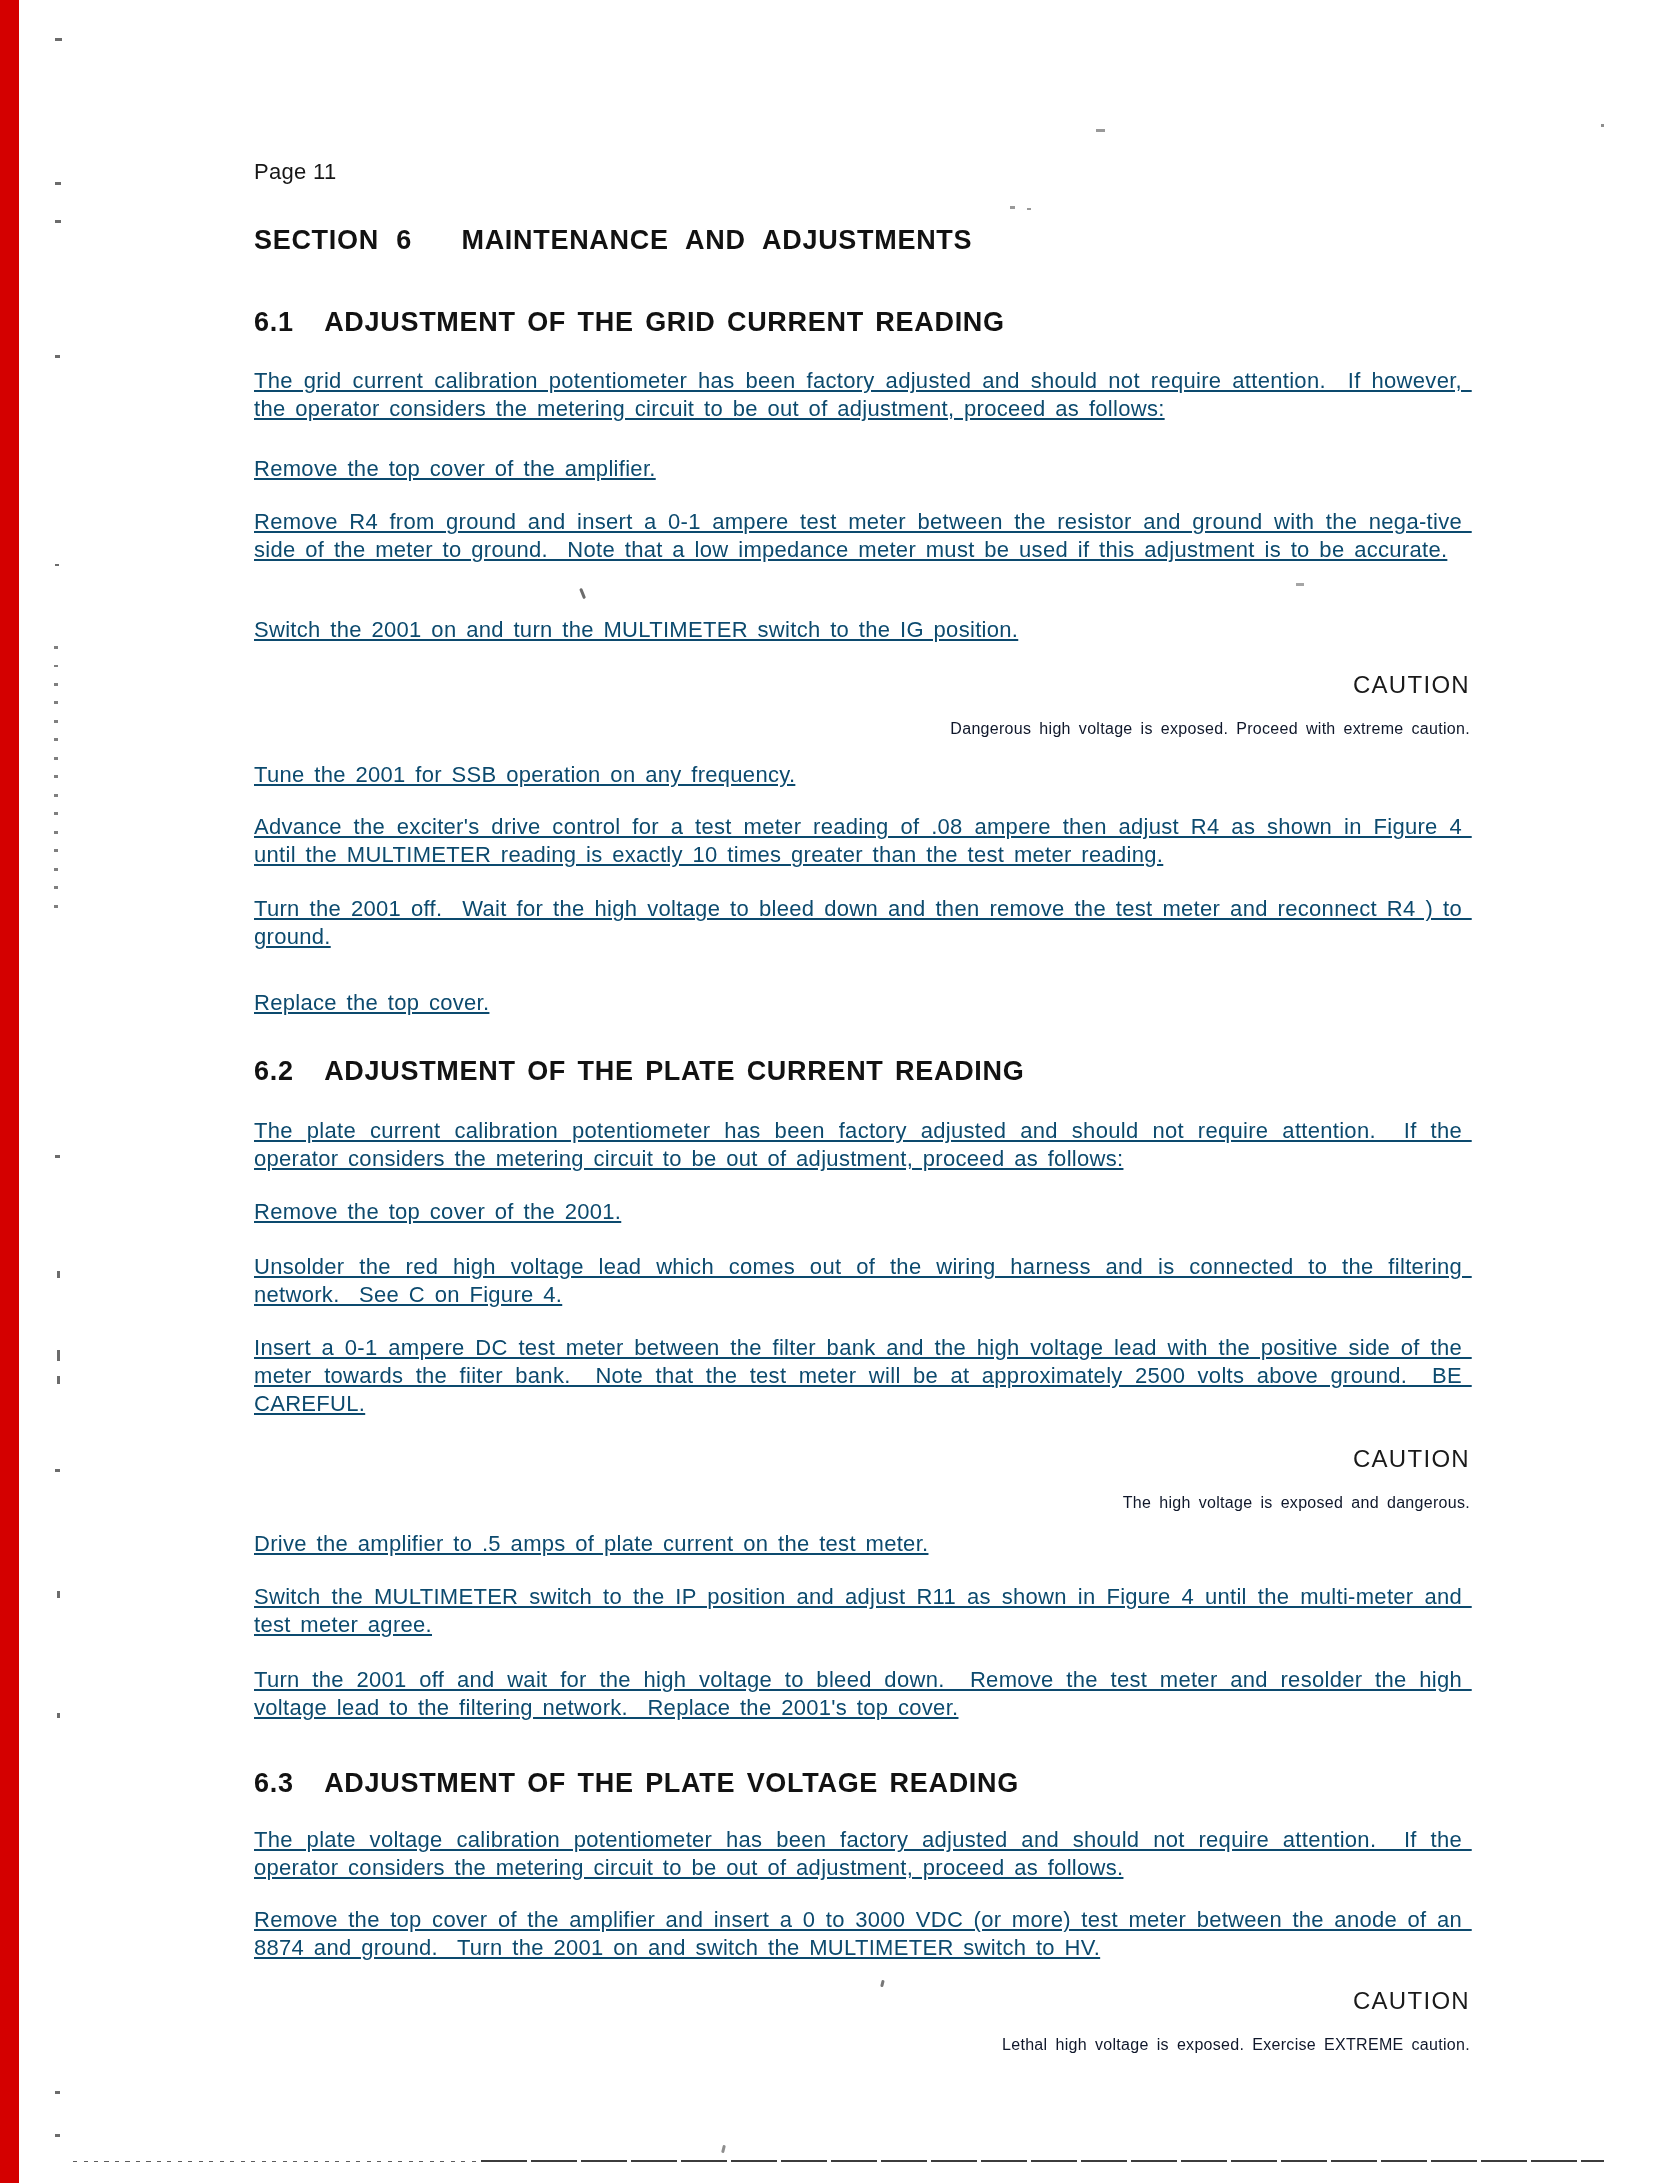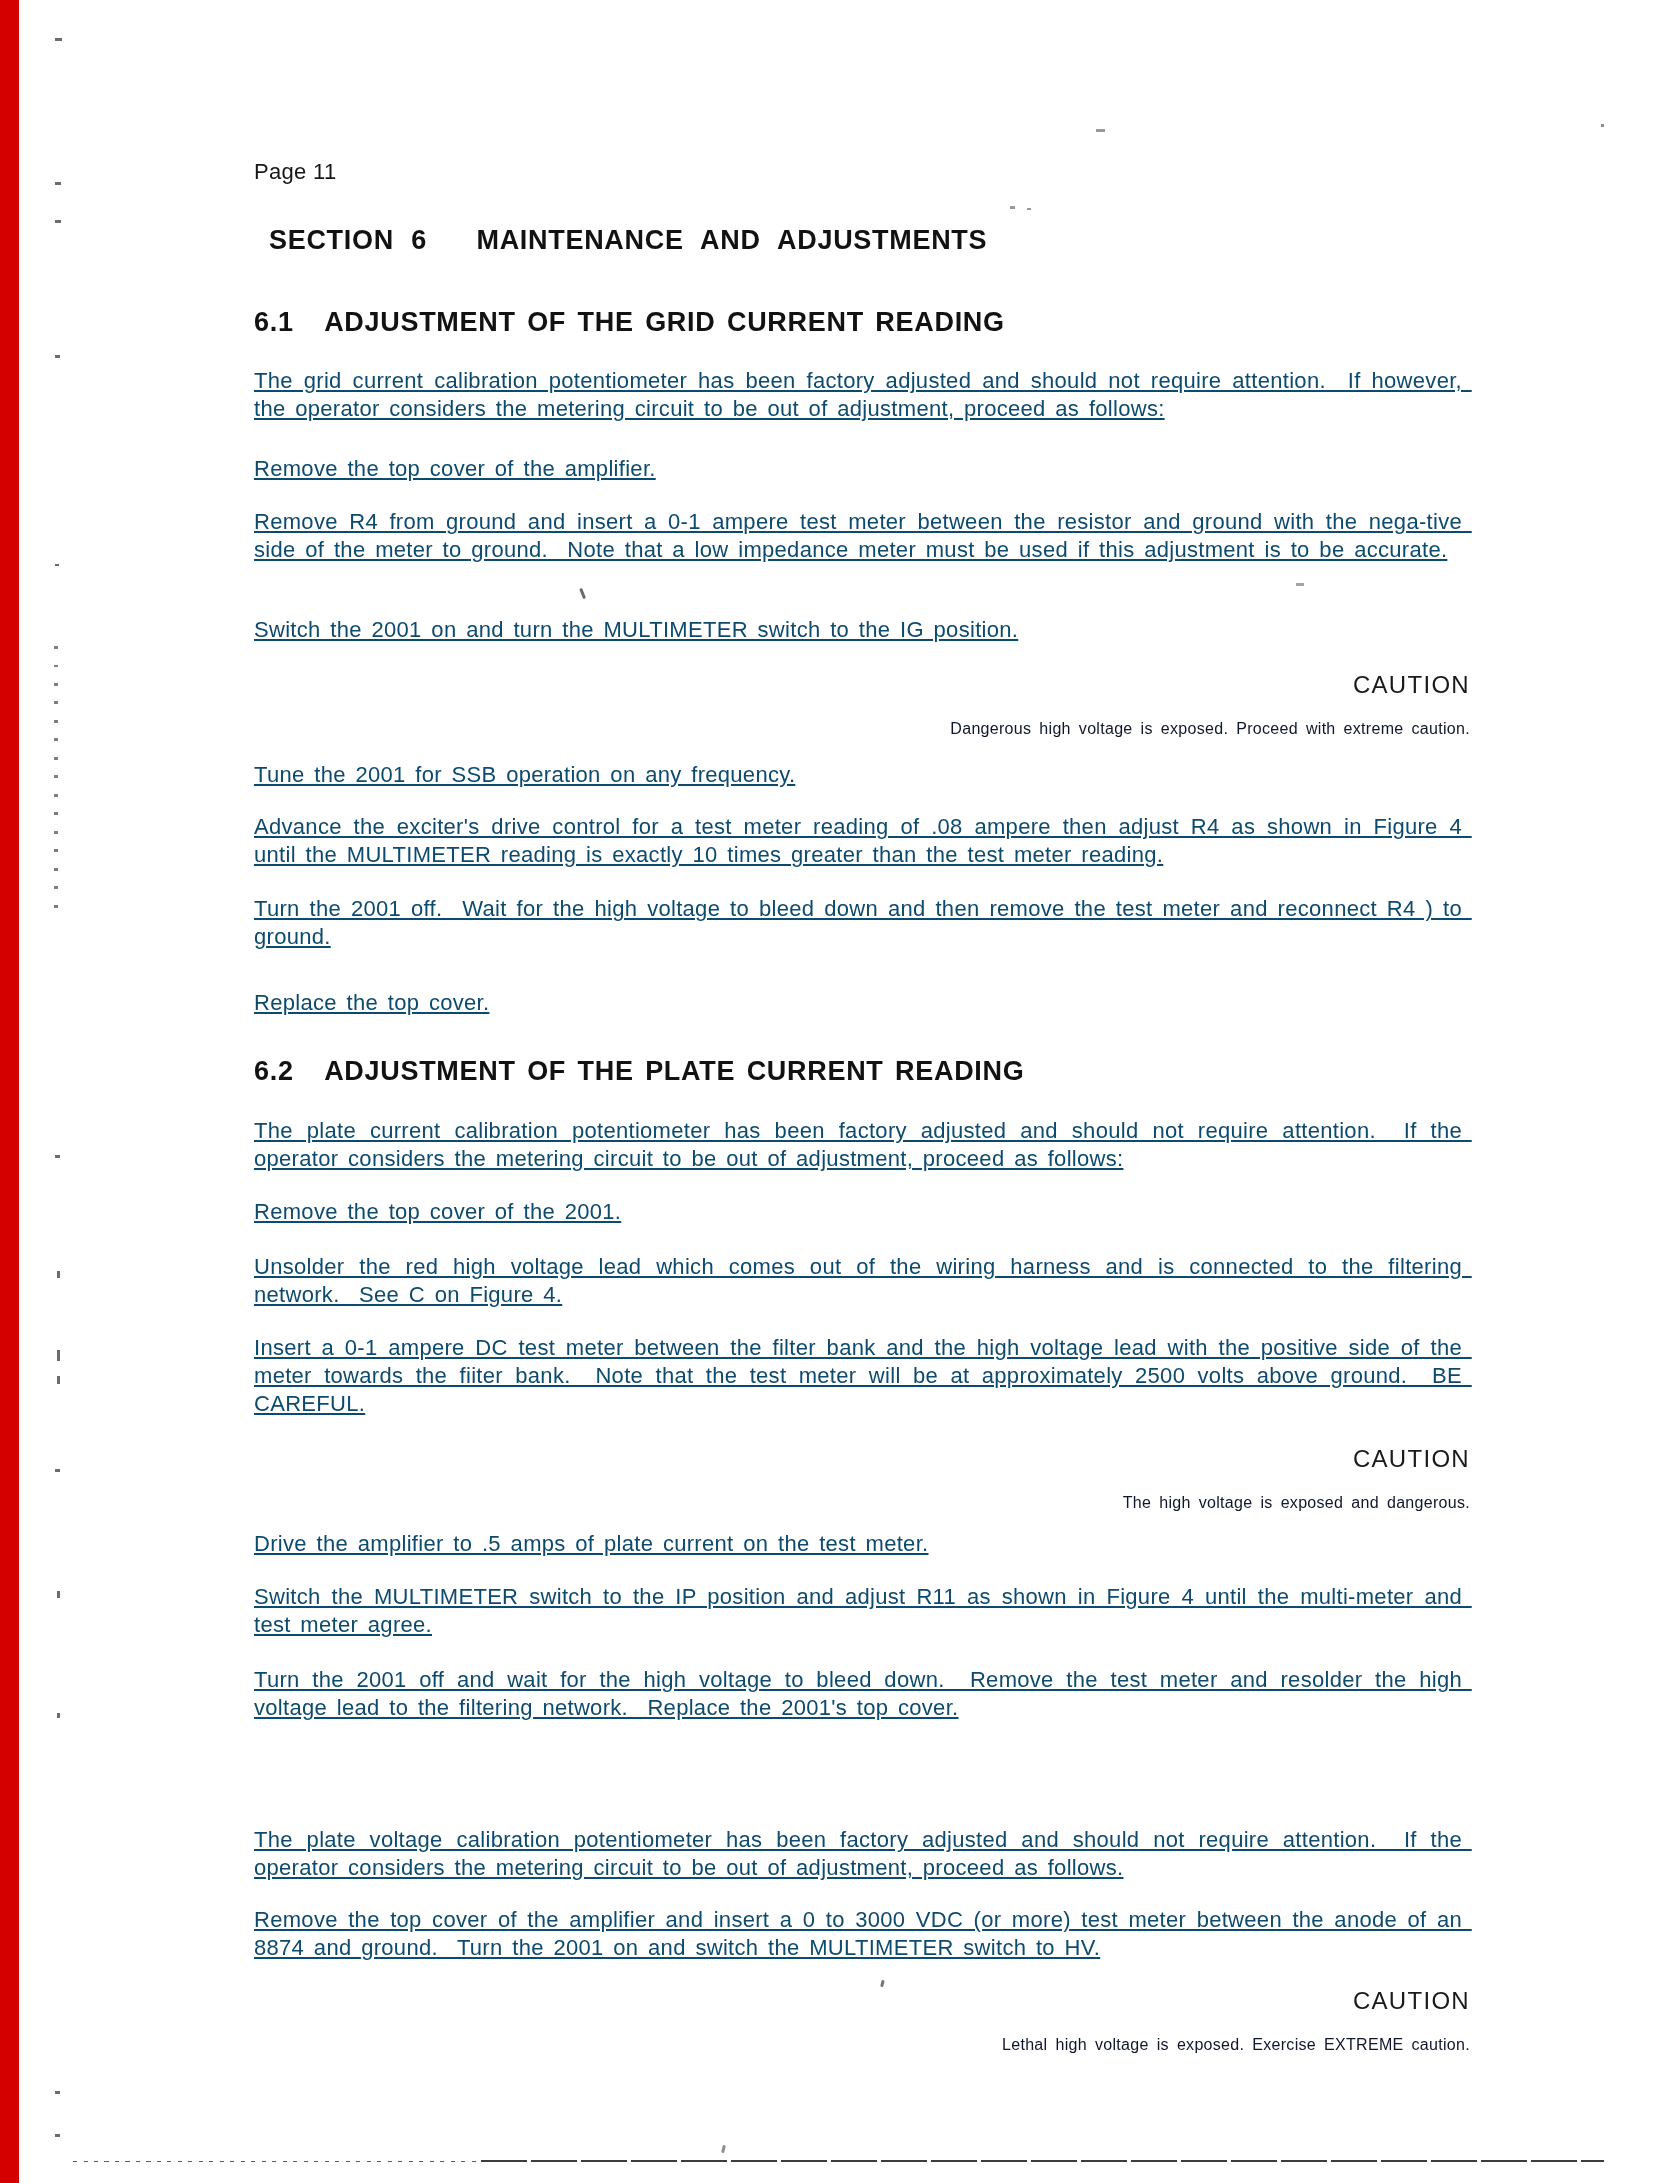--- a/index.html
+++ b/index.html
@@ -30,21 +30,21 @@
     position: absolute;
     left: 254px;
     margin: 0;
     font-size: 27px;
     font-weight: bold;
     letter-spacing: 0.7px;
     color: #121212;
     white-space: nowrap;
   }
   h1.section-heading { top: 225px; word-spacing: 9.2px; }
-  h1.section-heading .h-num { margin-right: 32px; margin-left: 15px; }
+  h1.section-heading .h-num { margin-right: 32px; }
   h2.sub-heading { word-spacing: 3.3px; }
   h2.sub-heading .h-num { margin-right: 20px; }
   .h-61 { top: 307px; }
   .h-62 { top: 1056px; }
   .h-63 { top: 1768px; }
   .para {
     position: absolute;
     left: 254px;
     width: 1208px;
     margin: 0;
@@ -164,20 +164,24 @@
   <p class="para p-122">Unsolder the red high voltage lead which comes out of the wiring harness and is connected to the filtering network.  See C on Figure 4.</p>
   <p class="para p-123">Insert a 0-1 ampere DC test meter between the filter bank and the high voltage lead with the positive side of the meter towards the fiiter bank.  Note that the test meter will be at approximately 2500 volts above ground.  BE CAREFUL.</p>
   <div class="caution c-2">
     <div class="caution-title">CAUTION</div>
     <div class="caution-text">The high voltage is exposed and dangerous.</div>
   </div>
   <p class="para p-124">Drive the amplifier to .5 amps of plate current on the test meter.</p>
   <p class="para p-125">Switch the MULTIMETER switch to the IP position and adjust R11 as shown in Figure 4 until the multi-meter and test meter agree.</p>
   <p class="para p-126">Turn the 2001 off and wait for the high voltage to bleed down.  Remove the test meter and resolder the high voltage lead to the filtering network.  Replace the 2001's top cover.</p>
 
+  <h2 class="sub-heading h-63">
+    <span class="h-num">6.3</span>
+    <span>ADJUSTMENT OF THE PLATE VOLTAGE READING</span>
+  </h2>
   <p class="para p-130">The plate voltage calibration potentiometer has been factory adjusted and should not require attention.  If the operator considers the metering circuit to be out of adjustment, proceed as follows.</p>
   <p class="para p-131">Remove the top cover of the amplifier and insert a 0 to 3000 VDC (or more) test meter between the anode of an 8874 and ground.  Turn the 2001 on and switch the MULTIMETER switch to HV.</p>
   <div class="caution c-3">
     <div class="caution-title">CAUTION</div>
     <div class="caution-text">Lethal high voltage is exposed.  Exercise EXTREME caution.</div>
   </div>
 
   <div class="art" style="left:55px; top:38px; width:6.6px; height:3.3px;"></div>
   <div class="art" style="left:55px; top:182px; width:6px; height:2.6px;"></div>
   <div class="art" style="left:55px; top:220px; width:6px; height:2.6px;"></div>

